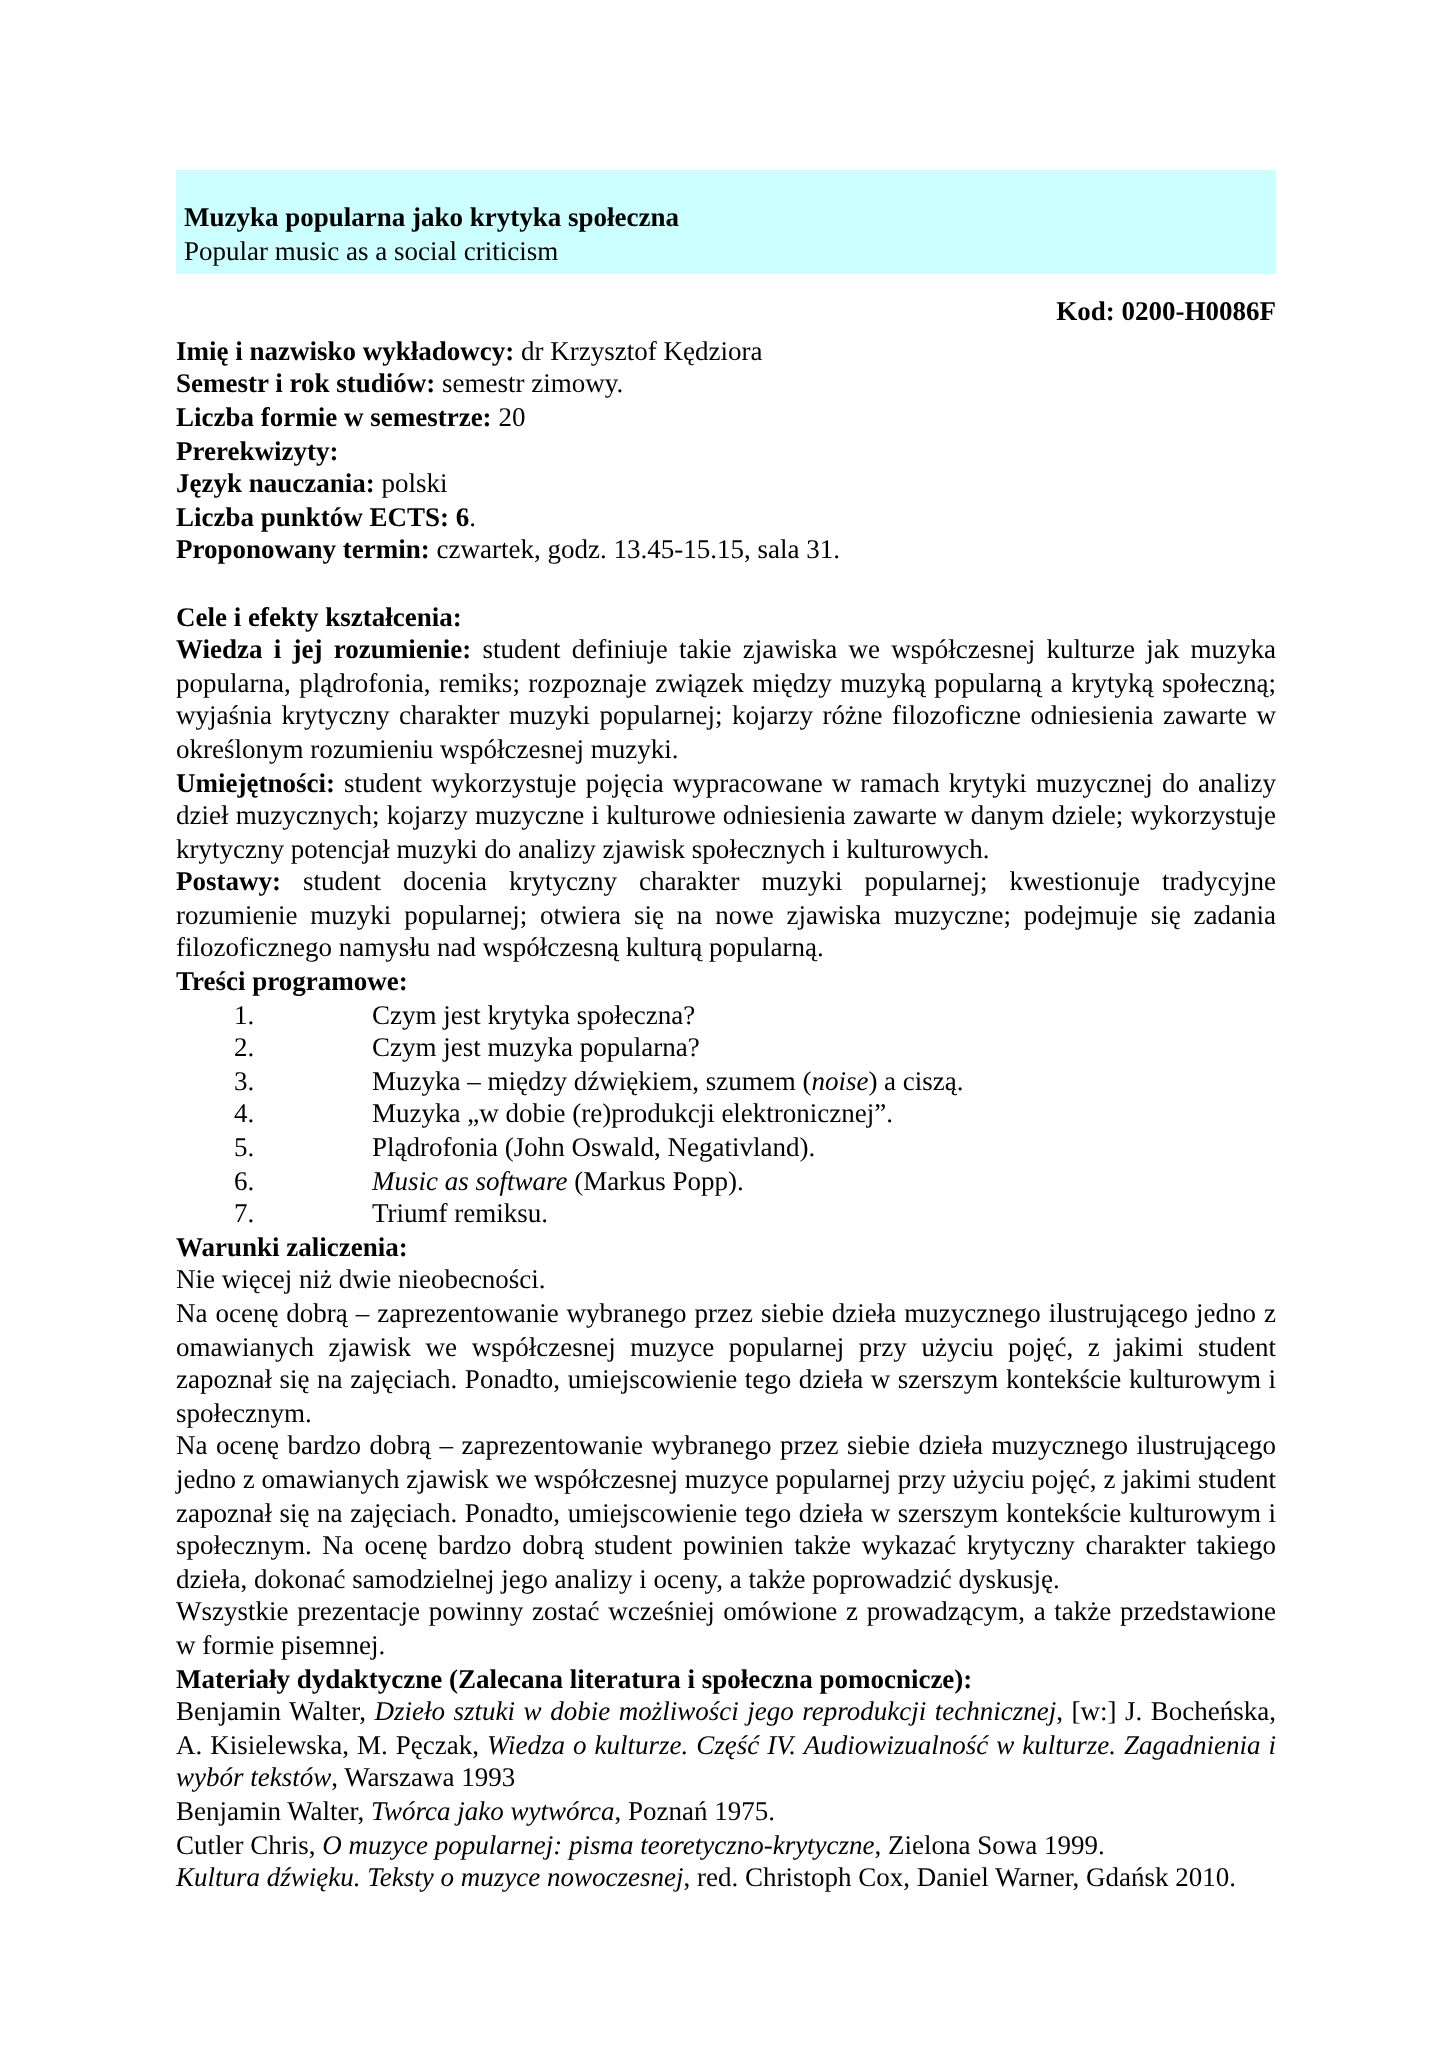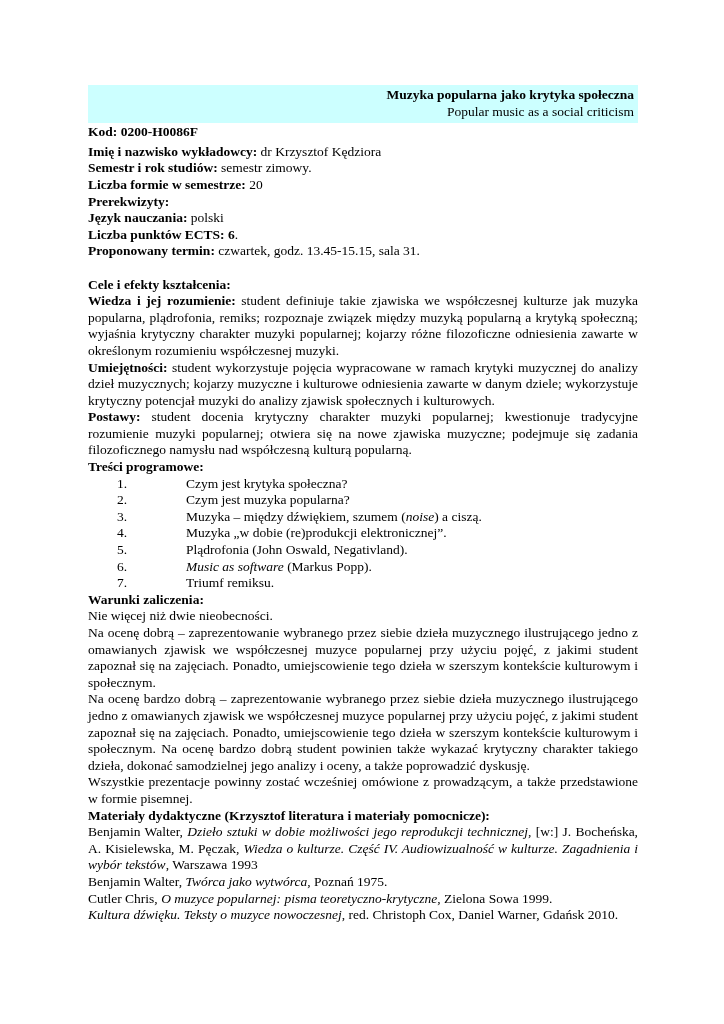--- a/index.html
+++ b/index.html
@@ -10,29 +10,30 @@
     height: 1024px;
     background: #ffffff;
     overflow: hidden;
     padding: 85px 86px 20px 88px;
     font-family: "Liberation Serif", "DejaVu Serif", serif;
     font-size: 13.5px;
     line-height: 1.23;
     color: #000000;
   }
   .header-box {
-    text-align: right;
-    padding: 2px 4px 3px 4px;
+    text-align: left;
+    padding: 16px 4px 3px 4px;
     background: #ccffff;
   }
   .title-pl { font-weight: bold; }
   .title-en { font-weight: normal; }
   .code-line {
+    text-align: right;
     font-weight: bold;
-    margin-top: 1px;
+    margin-top: 11px;
   }
   .content { margin-top: 3px; }
   .block { text-align: justify; }
   .block.spacer { min-height: 16px; }
   .b { font-weight: bold; }
   .i { font-style: italic; }
   .block.li {
     display: flex;
     padding-left: 29px;
     text-align: left;
@@ -89,19 +90,19 @@
       </div>
       <div class="block li">
         <span class="num">7.</span>
         <span class="litext"><span>Triumf remiksu.</span></span>
       </div>
       <div class="block p"><span class="b">Warunki zaliczenia:</span></div>
       <div class="block p"><span>Nie więcej niż dwie nieobecności.</span></div>
       <div class="block p"><span>Na ocenę dobrą – zaprezentowanie wybranego przez siebie dzieła muzycznego ilustrującego jedno z omawianych zjawisk we współczesnej muzyce popularnej przy użyciu pojęć, z jakimi student zapoznał się na zajęciach. Ponadto, umiejscowienie tego dzieła w szerszym kontekście kulturowym i społecznym.</span></div>
       <div class="block p"><span>Na ocenę bardzo dobrą – zaprezentowanie wybranego przez siebie dzieła muzycznego ilustrującego jedno z omawianych zjawisk we współczesnej muzyce popularnej przy użyciu pojęć, z jakimi student zapoznał się na zajęciach. Ponadto, umiejscowienie tego dzieła w szerszym kontekście kulturowym i społecznym. Na ocenę bardzo dobrą student powinien także wykazać krytyczny charakter takiego dzieła, dokonać samodzielnej jego analizy i oceny, a także poprowadzić dyskusję.</span></div>
       <div class="block p"><span>Wszystkie prezentacje powinny zostać wcześniej omówione z prowadzącym, a także przedstawione w formie pisemnej.</span></div>
-      <div class="block p"><span class="b">Materiały dydaktyczne (Krzysztof literatura i materiały pomocnicze):</span></div>
+      <div class="block p"><span class="b">Materiały dydaktyczne (Zalecana literatura i społeczna pomocnicze):</span></div>
       <div class="block p"><span>Benjamin Walter, </span><span class="i">Dzieło sztuki w dobie możliwości jego reprodukcji technicznej</span><span>, [w:] J. Bocheńska, A. Kisielewska, M. Pęczak, </span><span class="i">Wiedza o kulturze. Część IV. Audiowizualność w kulturze. Zagadnienia i wybór tekstów</span><span>, Warszawa 1993</span></div>
       <div class="block p"><span>Benjamin Walter, </span><span class="i">Twórca jako wytwórca</span><span>, Poznań 1975.</span></div>
       <div class="block p"><span>Cutler Chris, </span><span class="i">O muzyce popularnej: pisma teoretyczno-krytyczne</span><span>, Zielona Sowa 1999.</span></div>
       <div class="block p"><span class="i">Kultura dźwięku. Teksty o muzyce nowoczesnej</span><span>, red. Christoph Cox, Daniel Warner, Gdańsk 2010.</span></div>
     </div>
 </div>
 
 </body></html>

